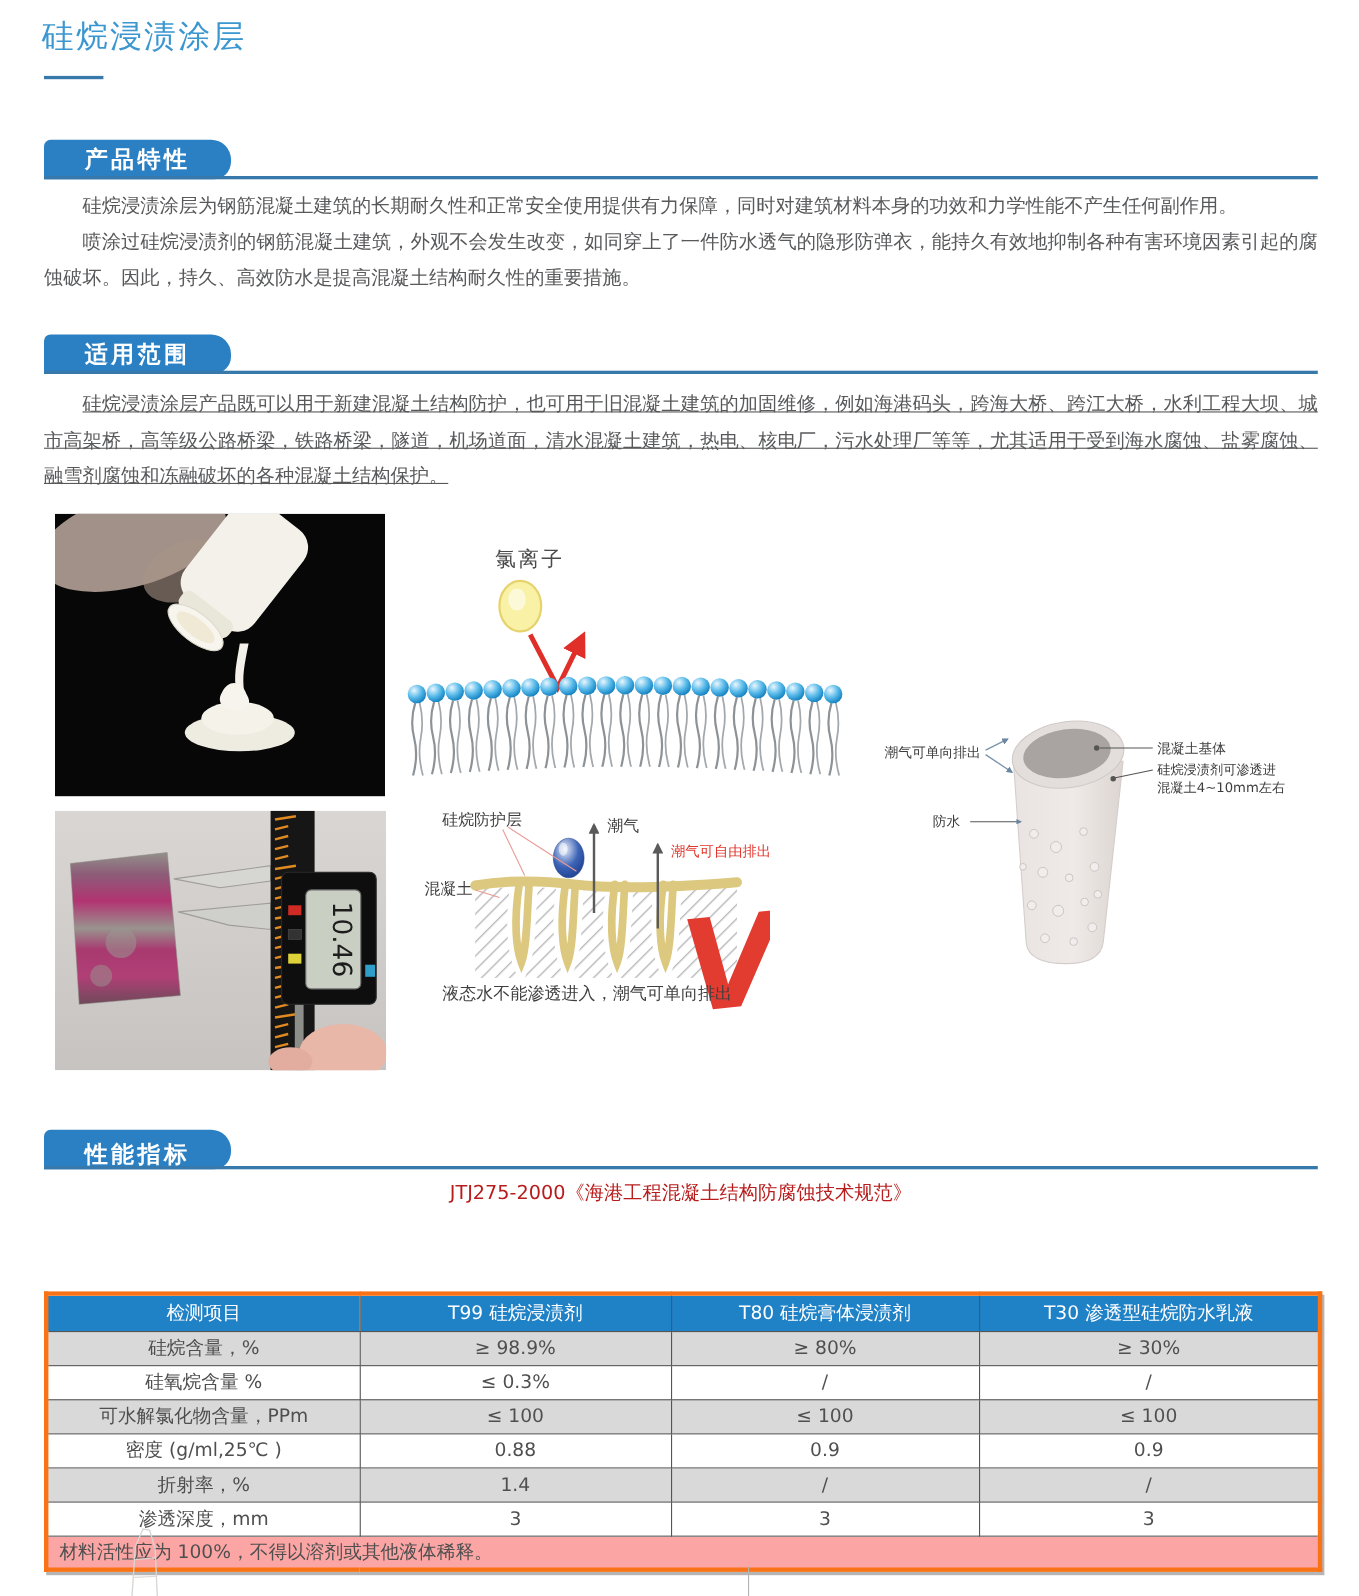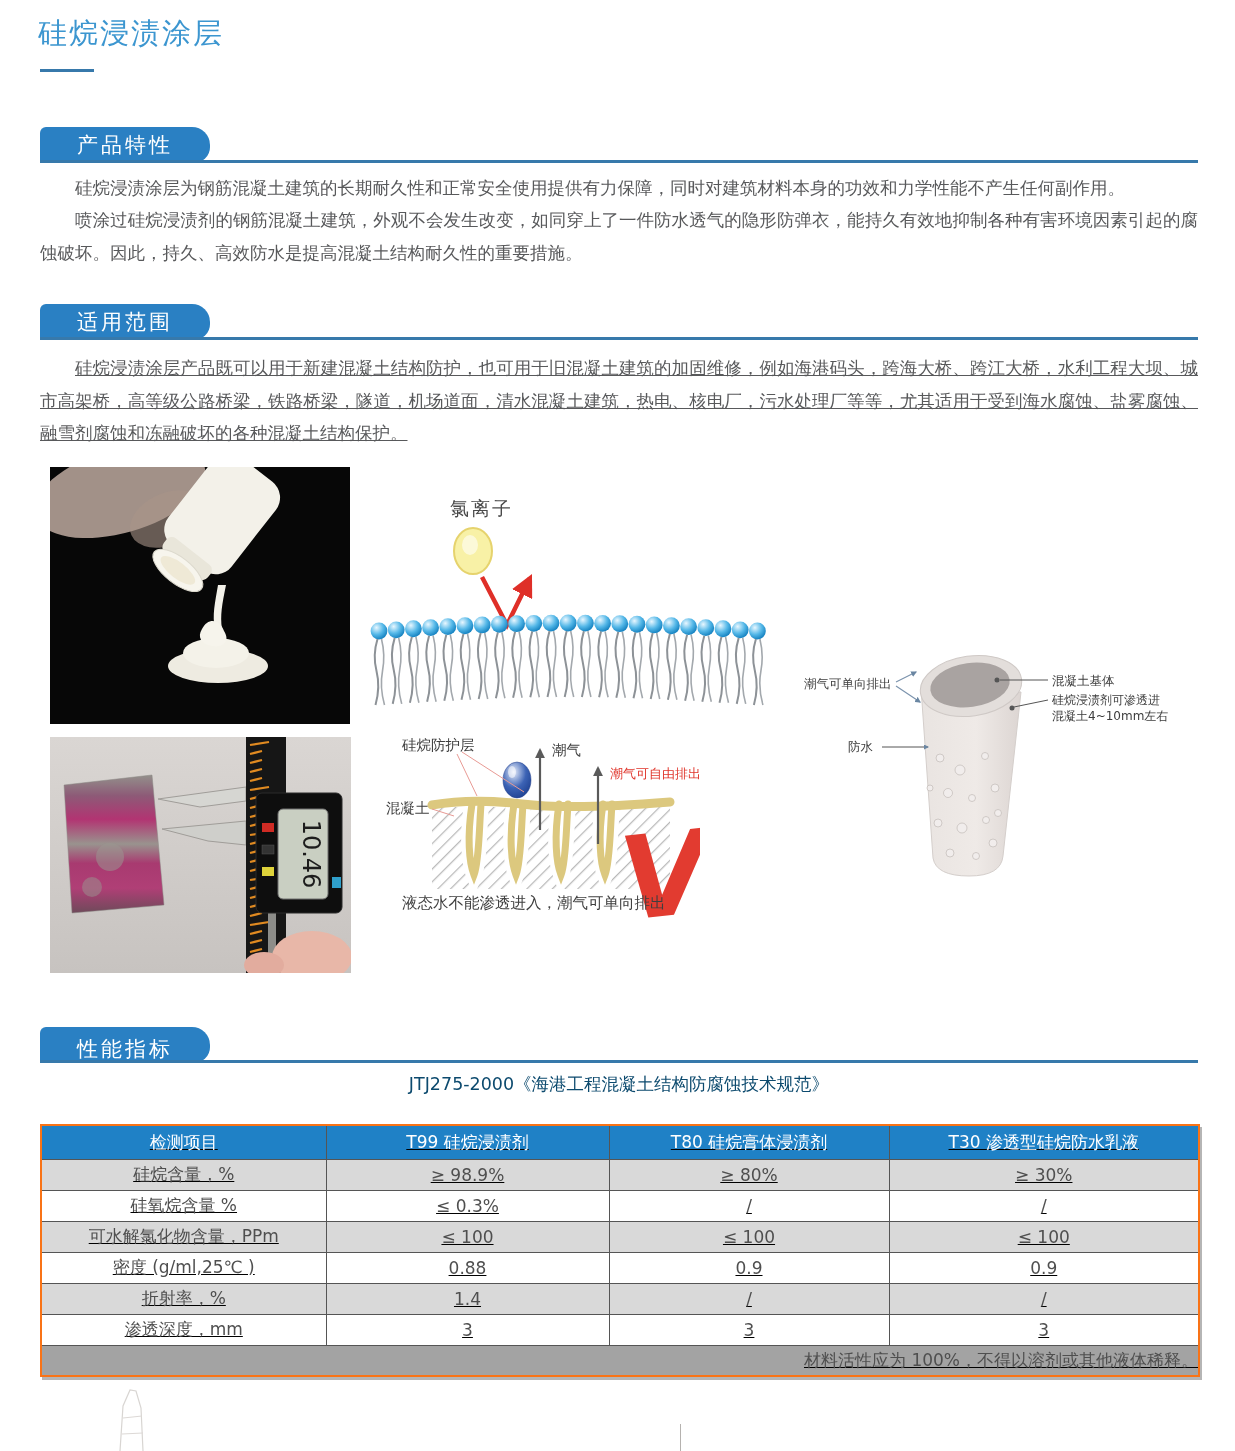--- a/index.html
+++ b/index.html
@@ -5,41 +5,41 @@
   * { margin:0; padding:0; box-sizing:border-box; }
   html,body { background:#ffffff; }
   body { font-family:"DejaVu Sans","Liberation Sans",sans-serif; }
   #page { position:relative; width:1235px; height:1451px; background:#fff; overflow:hidden; }
   .abs { position:absolute; }
 
   .page-title { left:38px; top:14px; font-size:29px; font-weight:400; color:#3c96d0; letter-spacing:2px; }
   .title-rule { left:40px; top:69px; width:54px; height:3px; background:#3779ab; }
 
   .sec-banner { left:40px; width:170px; height:36px; background:#2a80c3;
-    border-radius:6px 18px 16px 0; color:#fff; font-size:21px; font-weight:400;
+    border-radius:6px 18px 16px 0; color:#fff; font-size:21px; font-weight:700;
     display:flex; align-items:center; justify-content:center; letter-spacing:3px; }
   .sec-rule { left:40px; width:1158px; height:3px; background:#3779ab; }
 
   .para { left:40px; width:1158px; font-size:17.5px; line-height:32.5px; color:#58595b;
     text-align:justify; text-indent:2em; }
 
   figure { margin:0; }
   .fig { background:#fff; }
   svg text { font-family:"DejaVu Sans","Liberation Sans",sans-serif; }
 
-  .tbl-caption { left:40px; top:1072px; width:1158px; text-align:center; font-size:17.5px; color:#0c4a6e; }
-
-  table.perf { position:absolute; left:40px; top:1124px; width:1158px; border-collapse:collapse;
-    table-layout:fixed; border:2px solid #f97316; box-shadow:2px 3px 0 #b5b5b5;text-decoration:underline; }
+  .tbl-caption { left:40px; top:1072px; width:1158px; text-align:center; font-size:17.5px; color:#b91c1c; }
+
+  table.perf { position:absolute; left:40px; top:1174px; width:1158px; border-collapse:collapse;
+    table-layout:fixed; border:4px solid #f97316; box-shadow:2px 3px 0 #b5b5b5; }
   table.perf th, table.perf td { border:1px solid #555; text-align:center; font-weight:normal;
     font-size:17px; color:#4f4f4f; overflow:hidden; white-space:nowrap; }
   table.perf th { background:#1f81c6; color:#ffffff; height:34px; }
   table.perf td { height:31px; background:#ffffff; }
   table.perf tr.odd td { background:#d9d9d9; }
-  table.perf td.footnote { text-align:right; padding-left:10px; background:#a3a3a3; }
+  table.perf td.footnote { text-align:left; padding-left:10px; background:#fca5a5; }
 
   .partial-line { left:680px; top:1424px; width:1px; height:27px; background:#b5b2af; }
 </style>
 </head>
 <body>
 
 <div id="page">
 
   <h1 class="abs page-title">硅烷浸渍涂层</h1>
   <div class="abs title-rule"></div>

